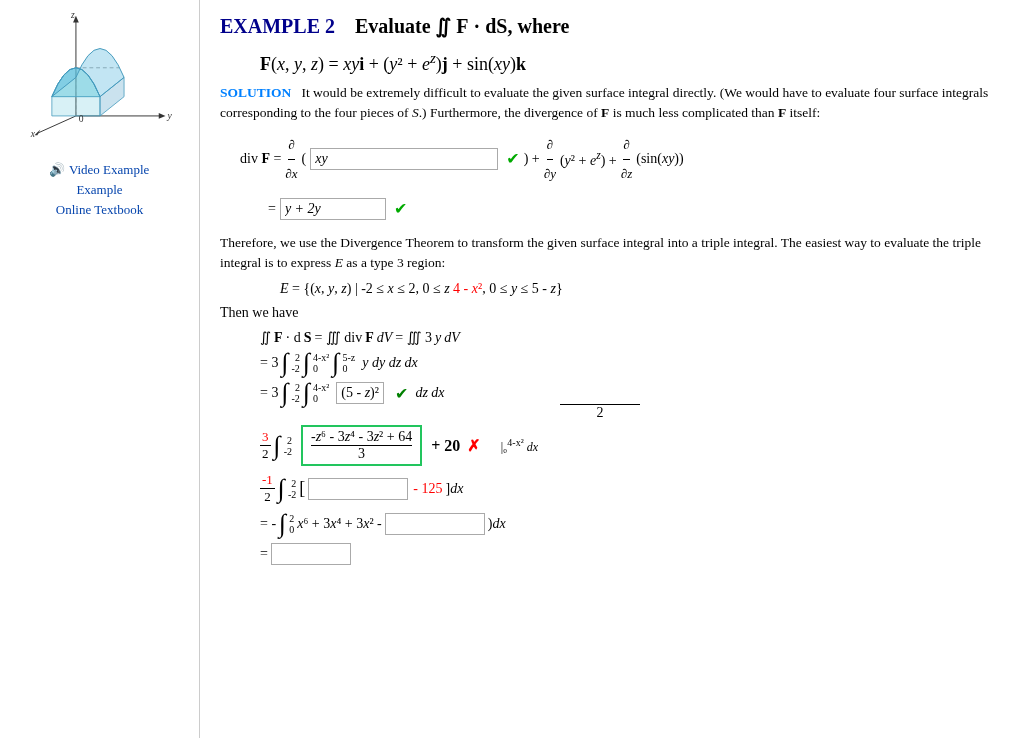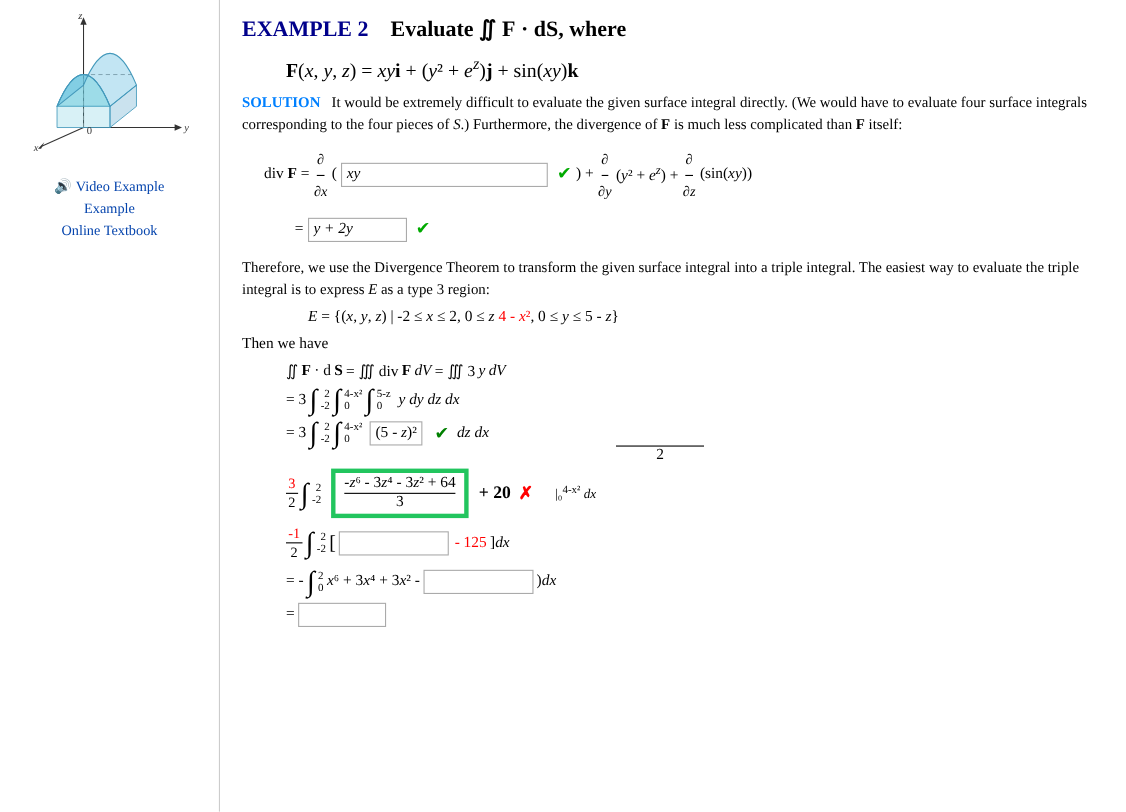--- a/index.html
+++ b/index.html
@@ -263,21 +263,21 @@
       <span>(<i>y</i>² + <i>e</i><sup><i>z</i></sup>) +</span>
       <span class="partial-frac">
         <span class="numer">∂</span>
         <span class="denom">∂<i>z</i></span>
       </span>
       <span>(sin(<i>xy</i>))</span>
     </div>
 
     <div class="div-f-line" style="margin-left: 28px;">
       <span>=</span>
-      <input class="answer-box" value="y + 2y" style="font-family: Georgia, serif; font-style: italic; width: 90px;">
+      <input class="answer-box" value="y + 2y" style="font-family: Georgia, serif; font-style: italic; width: 106px;">
       <span class="checkmark">✔</span>
     </div>
   </div>
 
   <p class="solution-text">
     Therefore, we use the Divergence Theorem to transform the given surface integral into a triple integral. The easiest way to evaluate the triple integral is to express <i>E</i> as a type 3 region:
   </p>
 
   <div class="set-line">
     <i>E</i> = {(<i>x</i>, <i>y</i>, <i>z</i>) | -2 ≤ <i>x</i> ≤ 2, 0 ≤ <i>z</i> <span class="red-text">4 - <i>x</i>²</span>, 0 ≤ <i>y</i> ≤ 5 - <i>z</i>}
@@ -335,21 +335,21 @@
     <span class="frac">
       <span class="numer" style="color:red;">3</span>
       <span class="denom">2</span>
     </span>
     <span class="large-int">∫</span>
     <span class="int-limits">
       <span class="upper">2</span>
       <span class="lower">-2</span>
     </span>
 
-    <span style="display:inline-flex; flex-direction:column; align-items:center; border:4px solid #22c55e; padding:2px 8px; margin:0 6px;">
+    <span style="display:inline-flex; flex-direction:column; align-items:center; border:2px solid #22c55e; padding:2px 8px; margin:0 6px;">
       <span>-<i>z</i>⁶ - 3<i>z</i>⁴ - 3<i>z</i>² + 64</span>
       <span style="border-top:1px solid #000; width:100%; text-align:center;">3</span>
     </span>
     <span style="font-size:16px; font-weight:bold;">+ 20</span>
     <span class="crossmark" style="color:red; font-weight:bold; margin:0 4px;">✗</span>
     <span style="font-size:12px;padding-left:13px;">|₀<sup>4-x²</sup> <i>dx</i></span>
   </div>
 
   <div class="integral-line" style="margin-top:6px; align-items:center;">
     <span class="frac">

